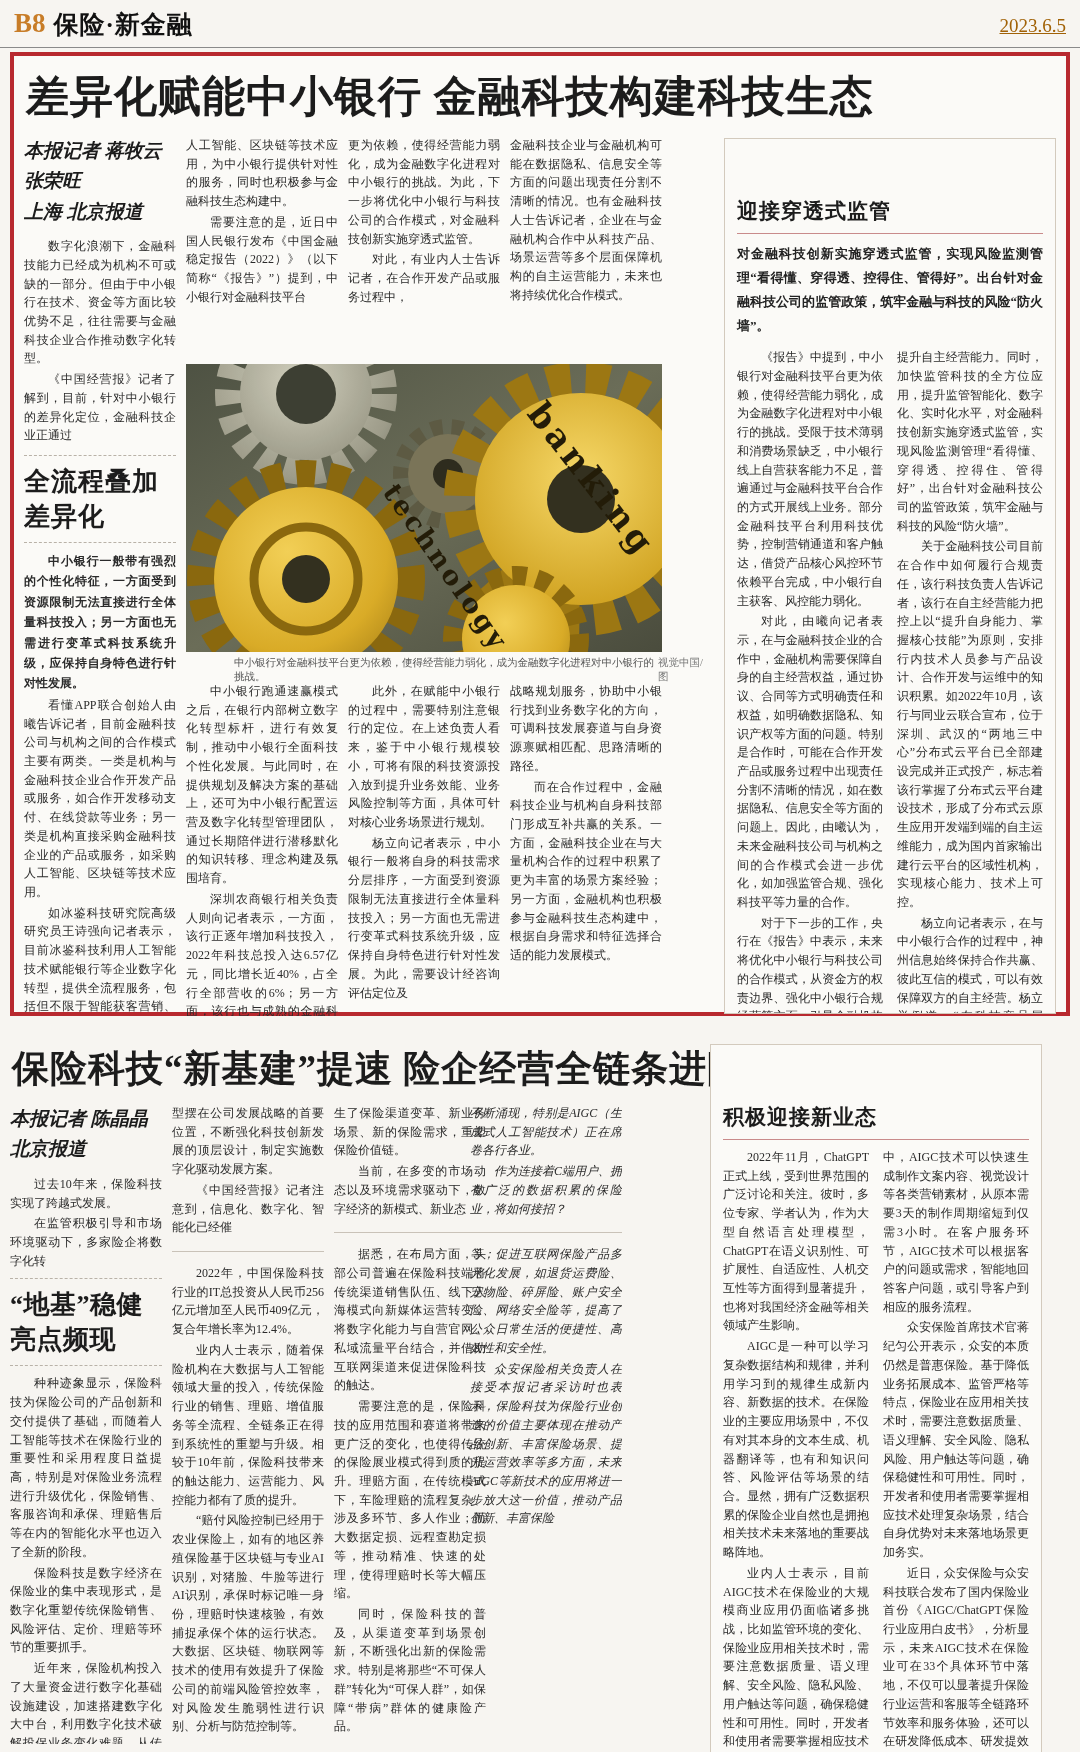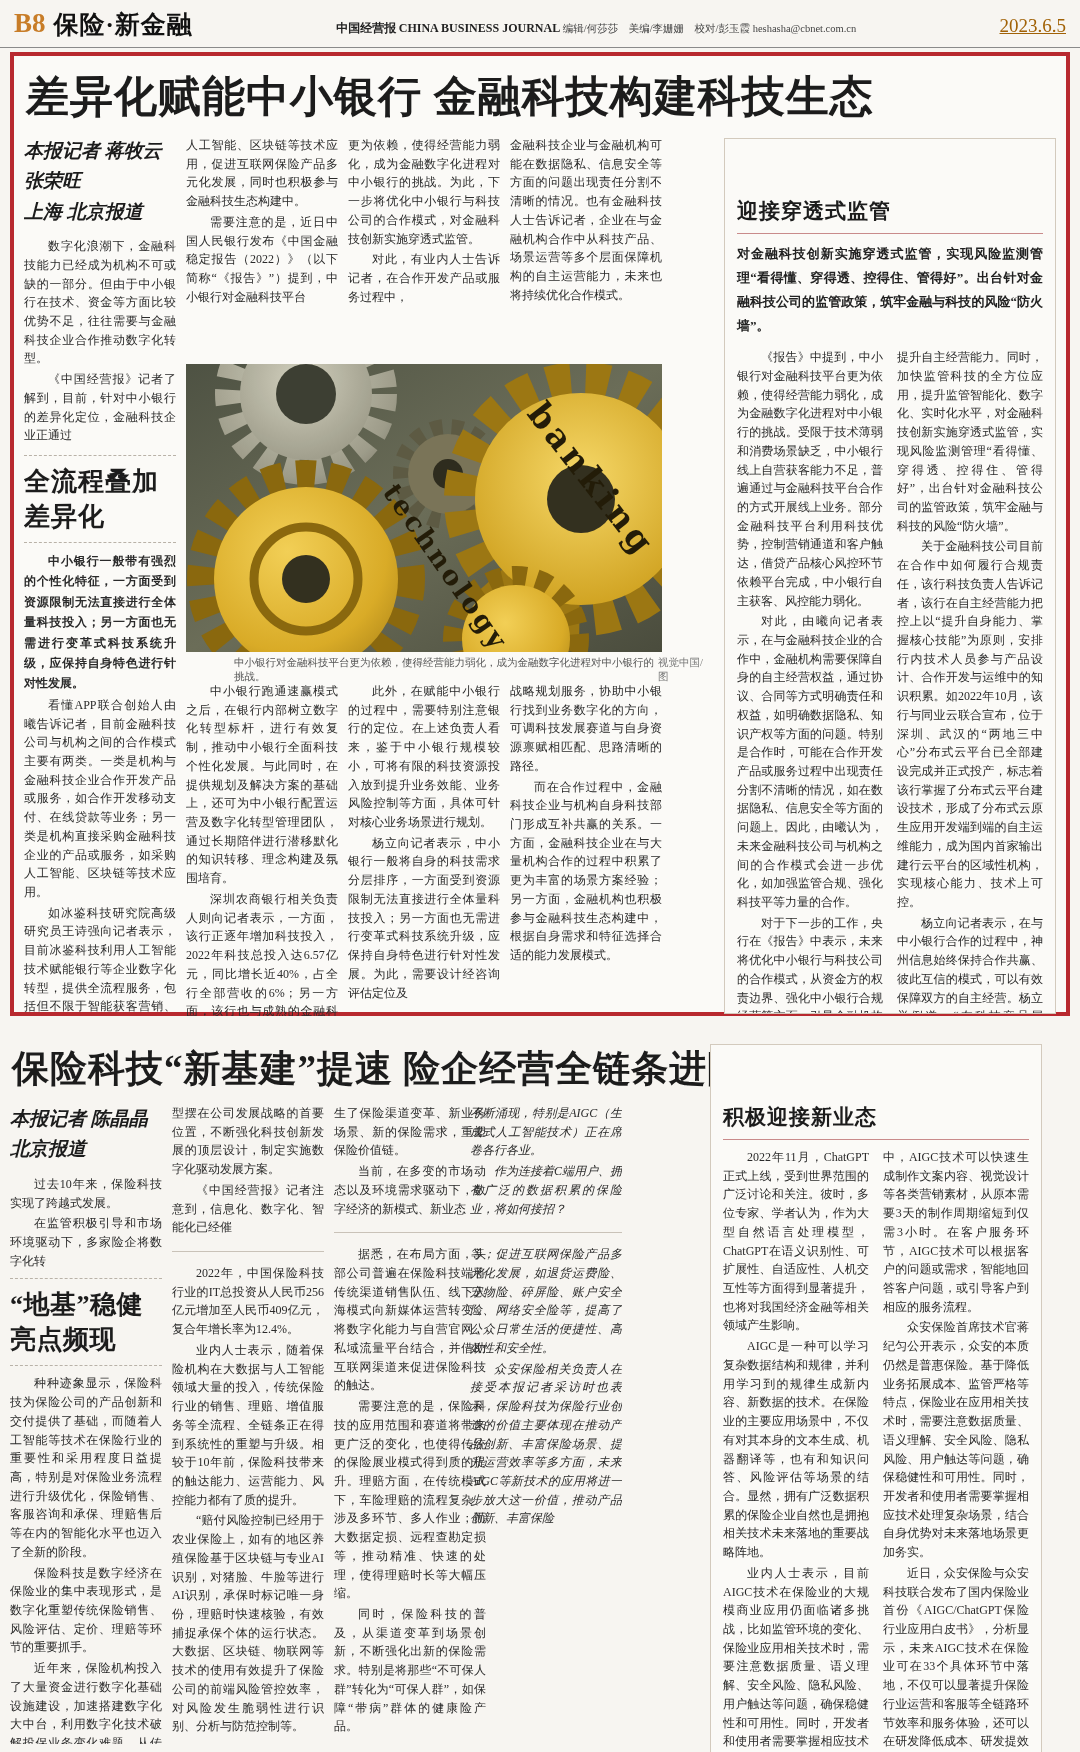--- a/index.html
+++ b/index.html
@@ -96,26 +96,20 @@
   svg text { font-family:"DejaVu Serif",serif; }
 </style>
 </head>
 <body>
 
 <div class="masthead">
   <div class="mh-left">
     <span class="page-no">B8</span>
     <span class="section-name">保险·新金融</span>
   </div>
-  <div class="mh-center">
-    <b>中国经营报</b>
-    <b>CHINA BUSINESS JOURNAL</b>
-    <span>编辑/何莎莎　美编/李姗姗　校对/彭玉霞</span>
-    <span>heshasha@cbnet.com.cn</span>
-  </div>
   <div class="mh-date">2023.6.5</div>
 </div>
 
 <div class="a1-box">
   <h1 class="a1-headline">差异化赋能中小银行  金融科技构建科技生态</h1>
   <div class="a1-content">
 
     <div class="ncol c1">
       <div class="byline">
         <div>本报记者 蒋牧云 张荣旺</div>
@@ -130,21 +124,21 @@
           <p>中小银行一般带有强烈的个性化特征，一方面受到资源限制无法直接进行全体量科技投入；另一方面也无需进行变革式科技系统升级，应保持自身特色进行针对性发展。</p>
         </div>
       <div>
           <p>看懂APP联合创始人由曦告诉记者，目前金融科技公司与机构之间的合作模式主要有两类。一类是机构与金融科技企业合作开发产品或服务，如合作开发移动支付、在线贷款等业务；另一类是机构直接采购金融科技企业的产品或服务，如采购人工智能、区块链等技术应用。</p>
           <p>如冰鉴科技研究院高级研究员王诗强向记者表示，目前冰鉴科技利用人工智能技术赋能银行等企业数字化转型，提供全流程服务，包括但不限于智能获客营销、智能风控、联合建模、系统平台搭建等。</p>
           <p>神州信息新动力数字金融研究院资深分析师杨立告诉记者，以神州信息为例，作为金融科技企业，公司在与中小银行合作的过程中通过全面分析、个性化设计、速赢模式引入、长期运营陪伴等模式，为中小银行提供定制化、针对性的科技服务。</p>
         </div>
     </div>
 
     <div class="ncol c2t">
-        <p class="flush">人工智能、区块链等技术应用，促进互联网保险产品多元化发展，同时也积极参与金融科技生态构建中。</p>
+        <p class="flush">人工智能、区块链等技术应用，为中小银行提供针对性的服务，同时也积极参与金融科技生态构建中。</p>
         <p>需要注意的是，近日中国人民银行发布《中国金融稳定报告（2022）》（以下简称“《报告》”）提到，中小银行对金融科技平台</p>
       </div>
     <div class="ncol c3t">
         <p class="flush">更为依赖，使得经营能力弱化，成为金融数字化进程对中小银行的挑战。为此，下一步将优化中小银行与科技公司的合作模式，对金融科技创新实施穿透式监管。</p>
         <p>对此，有业内人士告诉记者，在合作开发产品或服务过程中，</p>
       </div>
     <div class="ncol c4t">
         <p class="flush">金融科技企业与金融机构可能在数据隐私、信息安全等方面的问题出现责任分割不清晰的情况。也有金融科技人士告诉记者，企业在与金融机构合作中从科技产品、场景运营等多个层面保障机构的自主运营能力，未来也将持续优化合作模式。</p>
       </div>
 

